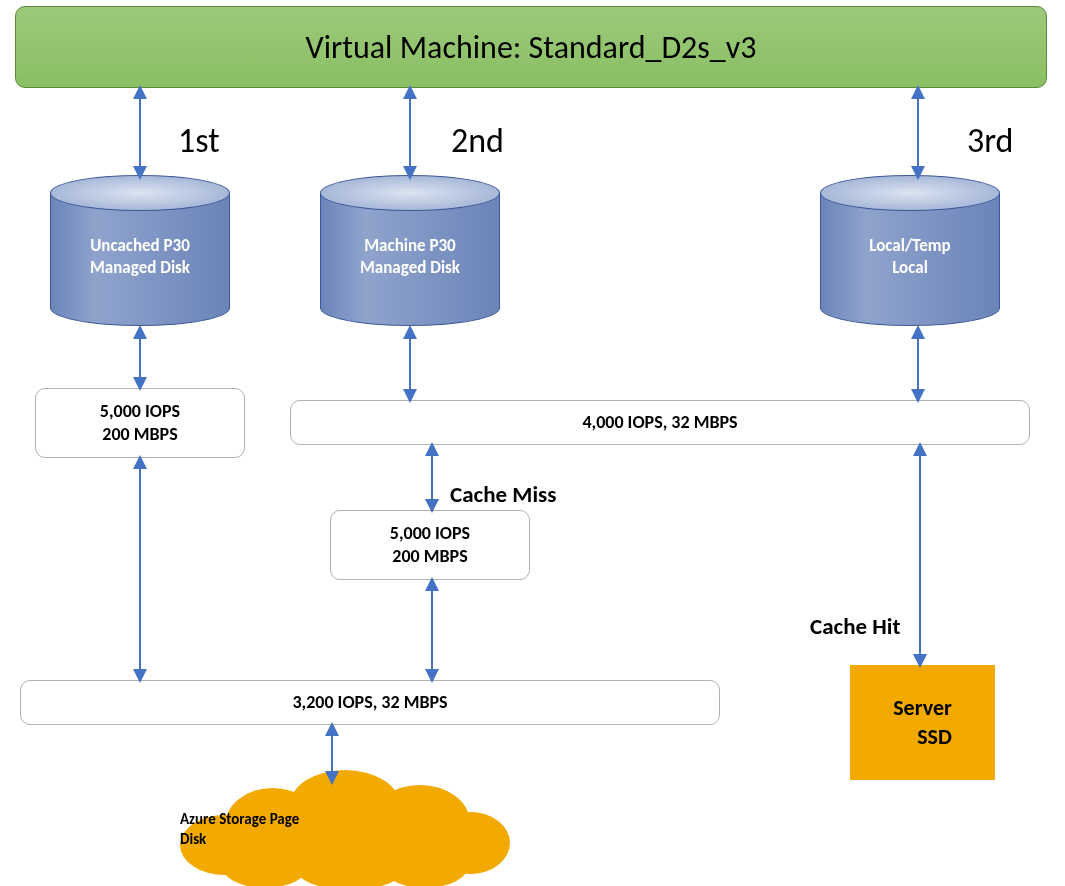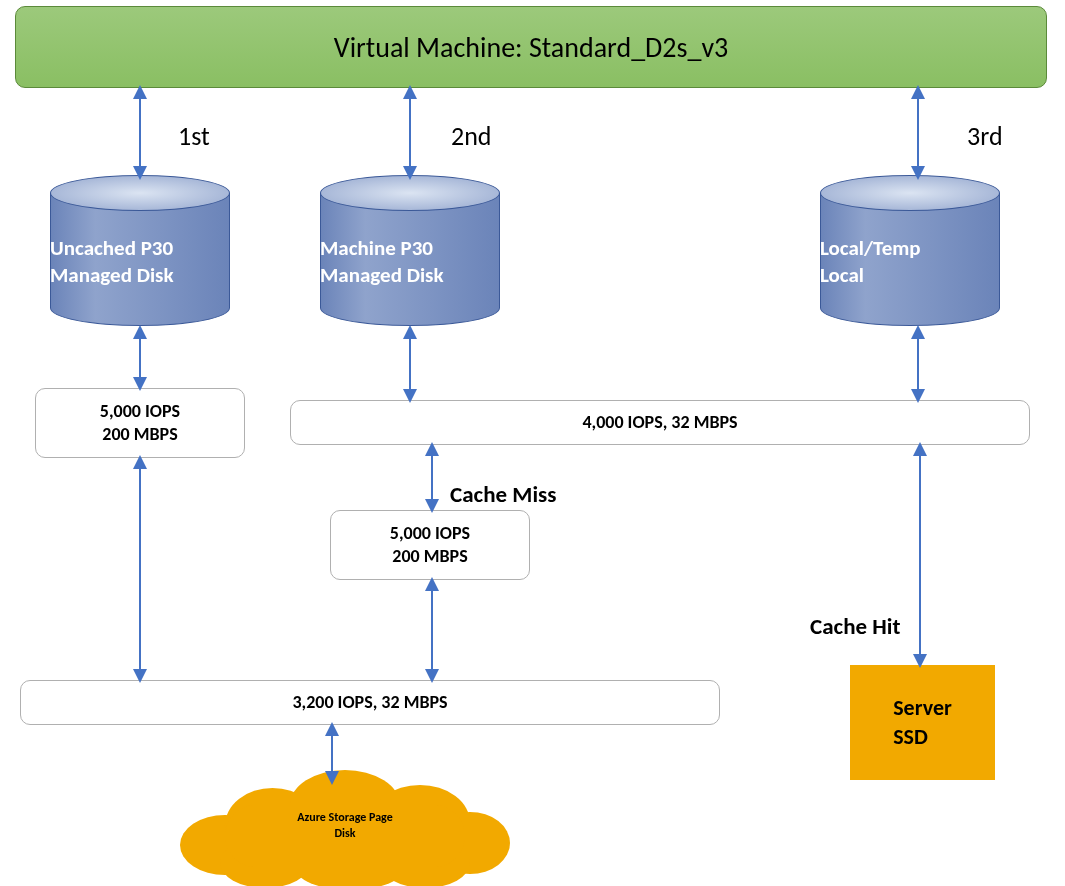--- a/index.html
+++ b/index.html
@@ -18,26 +18,26 @@
     left: 15px;
     top: 6px;
     width: 1030px;
     height: 80px;
     background: linear-gradient(#9cc97b, #8abf63);
     border: 1px solid #5b8a3a;
     border-radius: 10px;
     display: flex;
     align-items: center;
     justify-content: center;
-    font-size: 28px;
+    font-size: 32px;
     color: #000;
   }
   .ordinal-label {
     position: absolute;
-    font-size: 26px;
+    font-size: 34px;
     color: #000;
   }
   
   .cylinder {
     position: absolute;
     width: 180px;
     height: 150px;
   }
   .cyl-body {
     position: absolute;
@@ -69,23 +69,24 @@
     height: 36px;
     background: linear-gradient(to right, #6b84b9 0%, #8fa3cc 25%, #6b84b9 100%);
     border: 1px solid #3b5998;
     border-radius: 50%;
     box-sizing: border-box;
   }
   .cyl-label {
     position: absolute;
     width: 180px;
     top: 60px;
+    text-align: center;
     color: #fff;
     font-weight: 600;
-    font-size: 21px;
+    font-size: 17px;
     line-height: 1.3;
   }
   
   .stat-box {
     position: absolute;
     border: 1px solid #b0b0b0;
     border-radius: 10px;
     background: #fff;
     display: flex;
     align-items: center;
@@ -104,21 +105,21 @@
     font-weight: 600;
     color: #000;
   }
   
   .ssd-box {
     position: absolute;
     background: #f2a900;
     display: flex;
     align-items: center;
     justify-content: center;
-    text-align: left;
+    text-align: right;
     font-size: 22px;
     font-weight: 700;
     color: #000;
     line-height: 1.3;
   }
   
   .cloud-wrap {
     position: absolute;
   }
   .cloud-shape {
@@ -127,22 +128,22 @@
     border-radius: 50%;
   }
   .cloud-label-rect {
     position: absolute;
     background: #f2a900;
     border-radius: 40px;
   }
   .cloud-label {
     position: absolute;
     width: 100%;
-    text-align: center;
-    font-size: 12px;
+    text-align: left;
+    font-size: 15px;
     font-weight: 700;
     color: #000;
     line-height: 1.3;
   }
   
   svg.arrows {
     position: absolute;
     left: 0;
     top: 0;
     width: 1065px;

